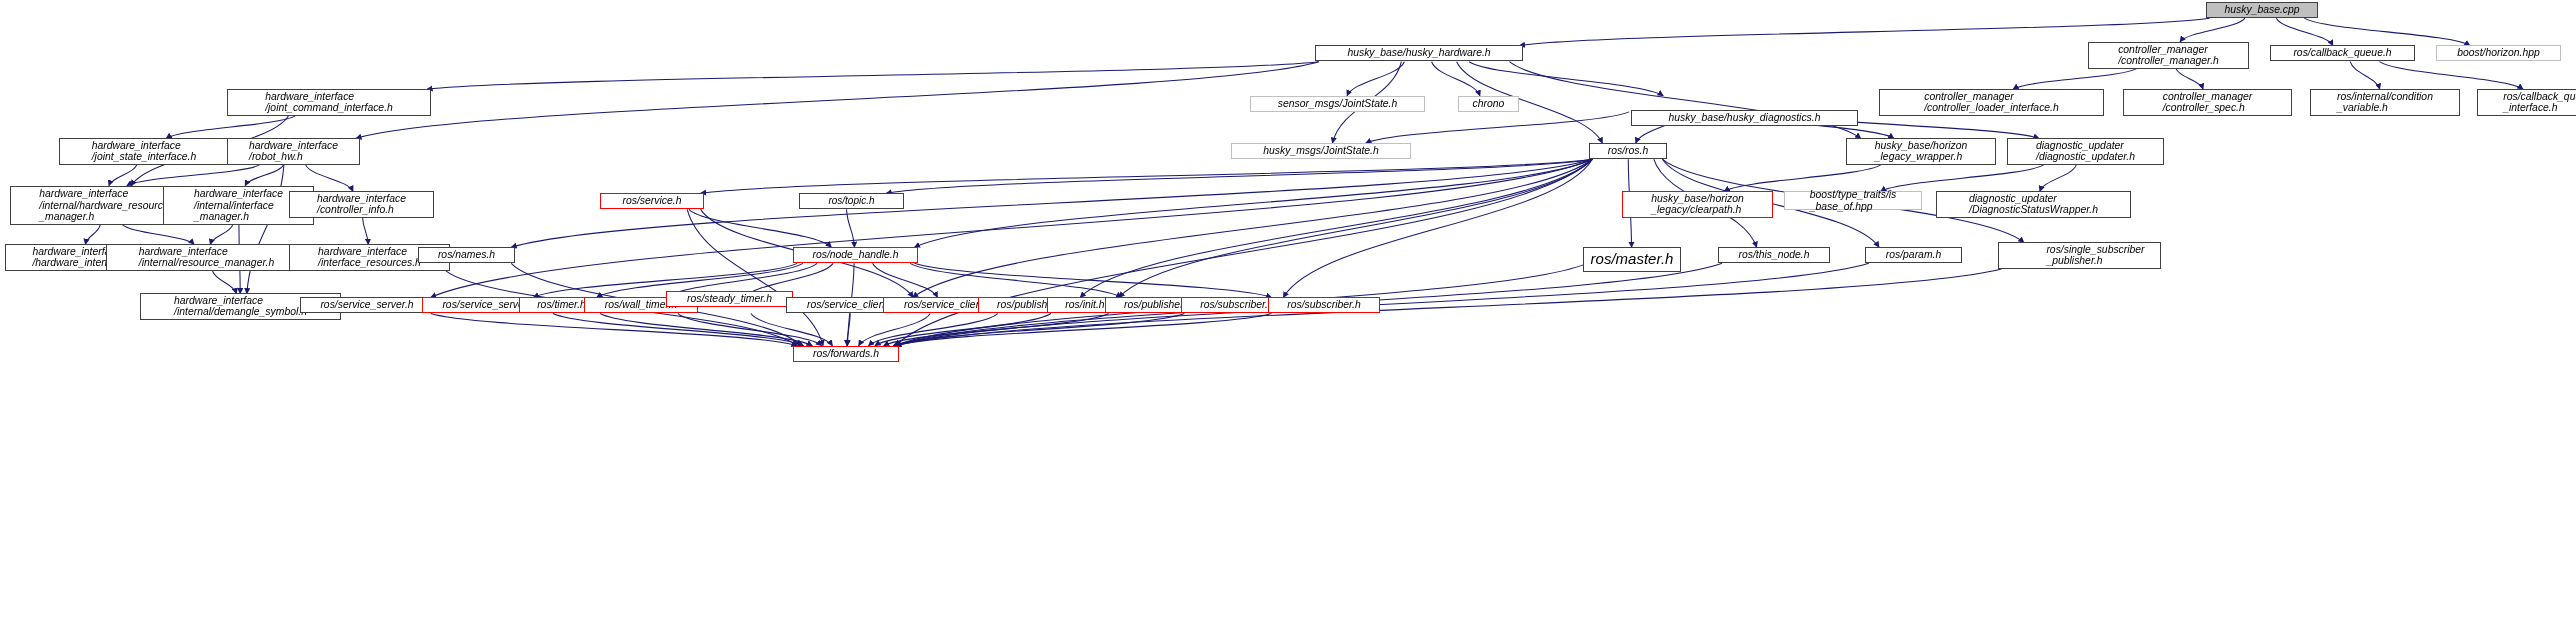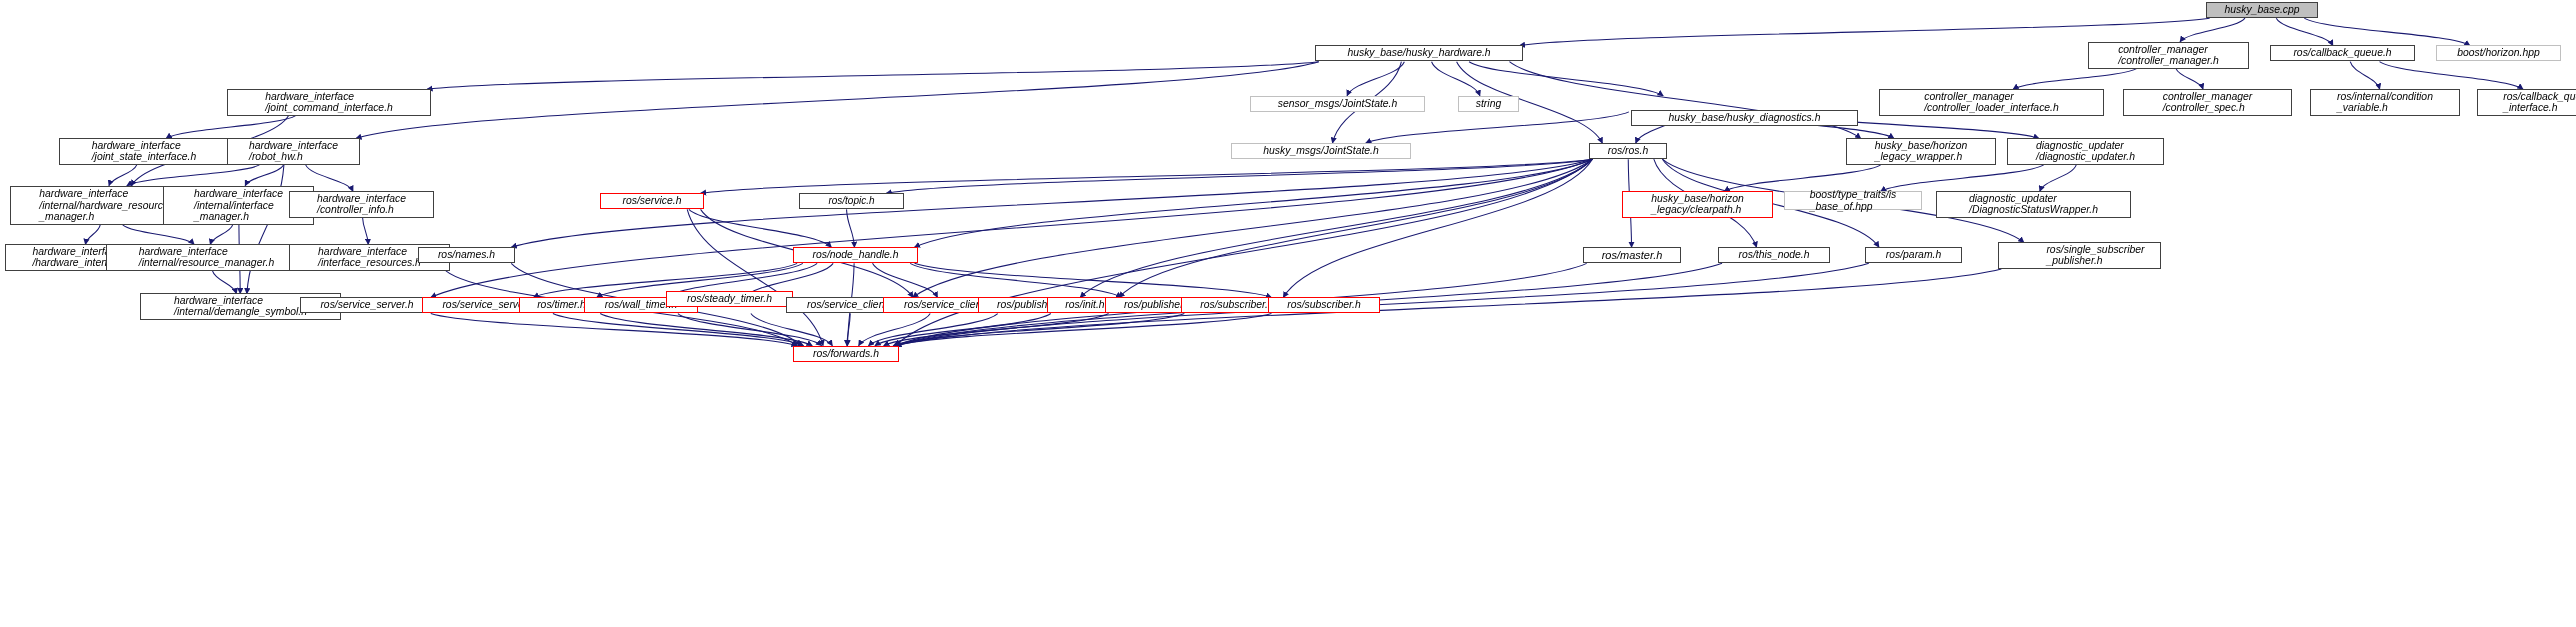--- a/index.html
+++ b/index.html
@@ -110,21 +110,21 @@
   <div id="node-layer">
       <div class="node n-root" style="left: 2206px; top: 1.9px; width: 112px; height: 16px; font-size: 10.4px;">husky_base.cpp</div>
       <div class="node" style="left: 1315px; top: 45px; width: 208px; height: 16px; font-size: 10.4px;">husky_base/husky_hardware.h</div>
       <div class="node" style="left: 2088px; top: 42px; width: 161px; height: 26.5px; font-size: 10.4px;">controller_manager
 /controller_manager.h</div>
       <div class="node" style="left: 2270px; top: 45px; width: 145px; height: 16px; font-size: 10.4px;">ros/callback_queue.h</div>
       <div class="node n-grey" style="left: 2436px; top: 45px; width: 125px; height: 16px; font-size: 10.4px;">boost/horizon.hpp</div>
       <div class="node" style="left: 227px; top: 89px; width: 204px; height: 26.5px; font-size: 10.4px;">hardware_interface
 /joint_command_interface.h</div>
       <div class="node n-grey" style="left: 1250px; top: 96px; width: 175px; height: 16px; font-size: 10.4px;">sensor_msgs/JointState.h</div>
-      <div class="node n-grey" style="left: 1458px; top: 96px; width: 61px; height: 16px; font-size: 10.4px;">string</div>
+      <div class="node n-grey" style="left: 1458px; top: 96px; width: 61px; height: 16px; font-size: 10.4px;">chrono</div>
       <div class="node" style="left: 1583px; top: 110px; width: 227px; height: 16px; font-size: 10.4px; margin-left: 48px;">husky_base/husky_diagnostics.h</div>
       <div class="node" style="left: 1879px; top: 89px; width: 225px; height: 26.5px; font-size: 10.4px;">controller_manager
 /controller_loader_interface.h</div>
       <div class="node" style="left: 2123px; top: 89px; width: 169px; height: 26.5px; font-size: 10.4px;">controller_manager
 /controller_spec.h</div>
       <div class="node" style="left: 2310px; top: 89px; width: 150px; height: 26.5px; font-size: 10.4px;">ros/internal/condition
 _variable.h</div>
       <div class="node" style="left: 2477px; top: 89px; width: 142px; height: 26.5px; font-size: 10.4px;">ros/callback_queue
 _interface.h</div>
       <div class="node" style="left: 59px; top: 138px; width: 170px; height: 26.5px; font-size: 10.4px;">hardware_interface
@@ -154,21 +154,21 @@
       <div class="node" style="left: 1936px; top: 191px; width: 195px; height: 26.5px; font-size: 10.4px;">diagnostic_updater
 /DiagnosticStatusWrapper.h</div>
       <div class="node" style="left: 4.7px; top: 244px; width: 156px; height: 26.5px; font-size: 10.4px;">hardware_interface
 /hardware_interface.h</div>
       <div class="node" style="left: 106px; top: 244px; width: 201px; height: 26.5px; font-size: 10.4px;">hardware_interface
 /internal/resource_manager.h</div>
       <div class="node" style="left: 289px; top: 244px; width: 161px; height: 26.5px; font-size: 10.4px;">hardware_interface
 /interface_resources.h</div>
       <div class="node" style="left: 418px; top: 247px; width: 97px; height: 16px; font-size: 10.4px;">ros/names.h</div>
       <div class="node n-red" style="left: 793px; top: 247px; width: 125px; height: 16px; font-size: 10.4px;">ros/node_handle.h</div>
-      <div class="node" style="left: 1583px; top: 247px; width: 98px; height: 16px; font-size: 11px;">ros/master.h</div>
+      <div class="node" style="left: 1583px; top: 247px; width: 98px; height: 25px; font-size: 15px;">ros/master.h</div>
       <div class="node" style="left: 1718px; top: 247px; width: 112px; height: 16px; font-size: 10.4px;">ros/this_node.h</div>
       <div class="node" style="left: 1865px; top: 247px; width: 97px; height: 16px; font-size: 10.4px;">ros/param.h</div>
       <div class="node" style="left: 1998px; top: 242px; width: 163px; height: 26.5px; font-size: 10.4px; padding-left: 32px;">ros/single_subscriber
 _publisher.h</div>
       <div class="node" style="left: 140px; top: 293px; width: 201px; height: 26.5px; font-size: 10.4px;">hardware_interface
 /internal/demangle_symbol.h</div>
       <div class="node" style="left: 300px; top: 297px; width: 134px; height: 16px; font-size: 10.4px;">ros/service_server.h</div>
       <div class="node n-red" style="left: 422px; top: 297px; width: 134px; height: 16px; font-size: 10.4px;">ros/service_server.h</div>
       <div class="node n-red" style="left: 519px; top: 297px; width: 85px; height: 16px; font-size: 10.4px;">ros/timer.h</div>
       <div class="node n-red" style="left: 584px; top: 297px; width: 114px; height: 16px; font-size: 10.4px;">ros/wall_timer.h</div>

